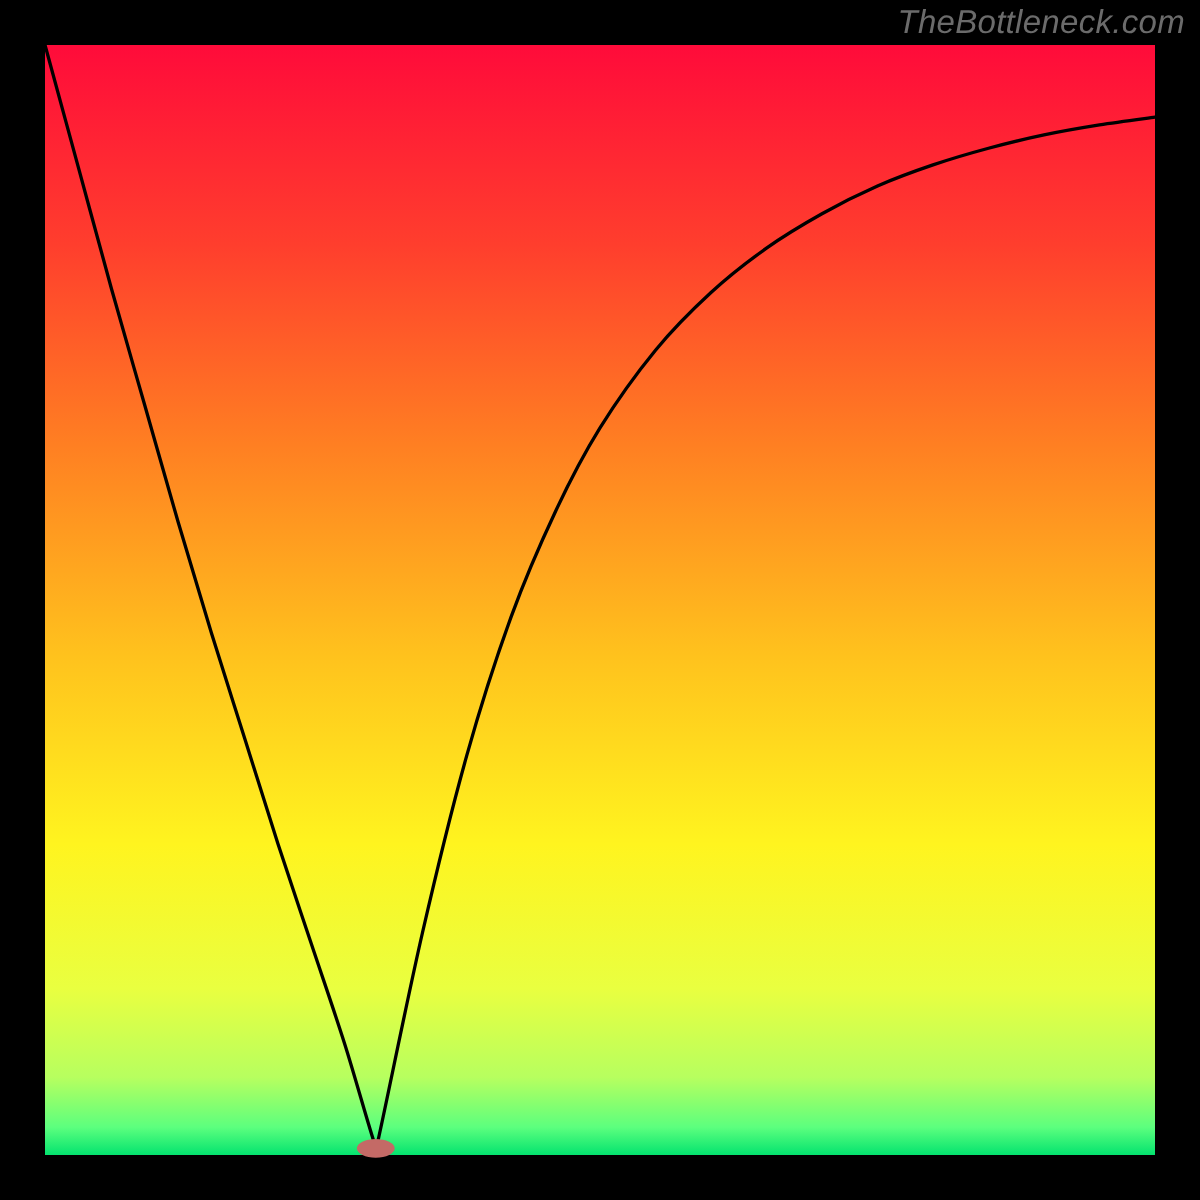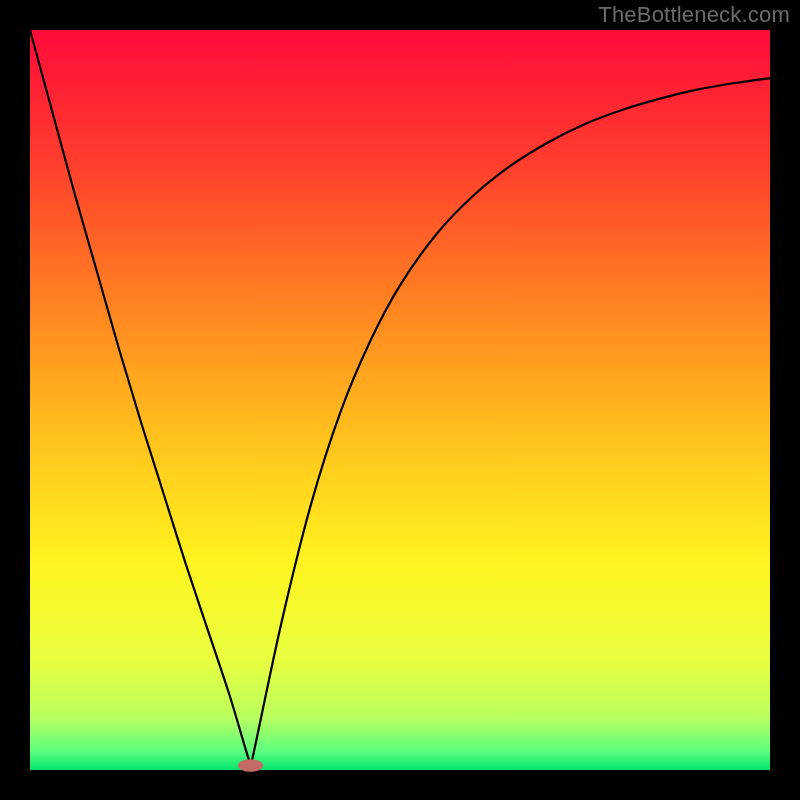--- a/index.html
+++ b/index.html
@@ -20,20 +20,21 @@
   .watermark {
     position: absolute;
     top: 2px;
     right: 10px;
     color: #6b6b6b;
     font-size: 22px;
     font-weight: 500;
     letter-spacing: 0.2px;
     z-index: 200;
     user-select: none;
+    font-style: italic;
   }
   svg {
     display: block;
   }
   .curve {
     fill: none;
     stroke: #000000;
     stroke-width: 2.2;
     stroke-linecap: round;
     stroke-linejoin: round;

